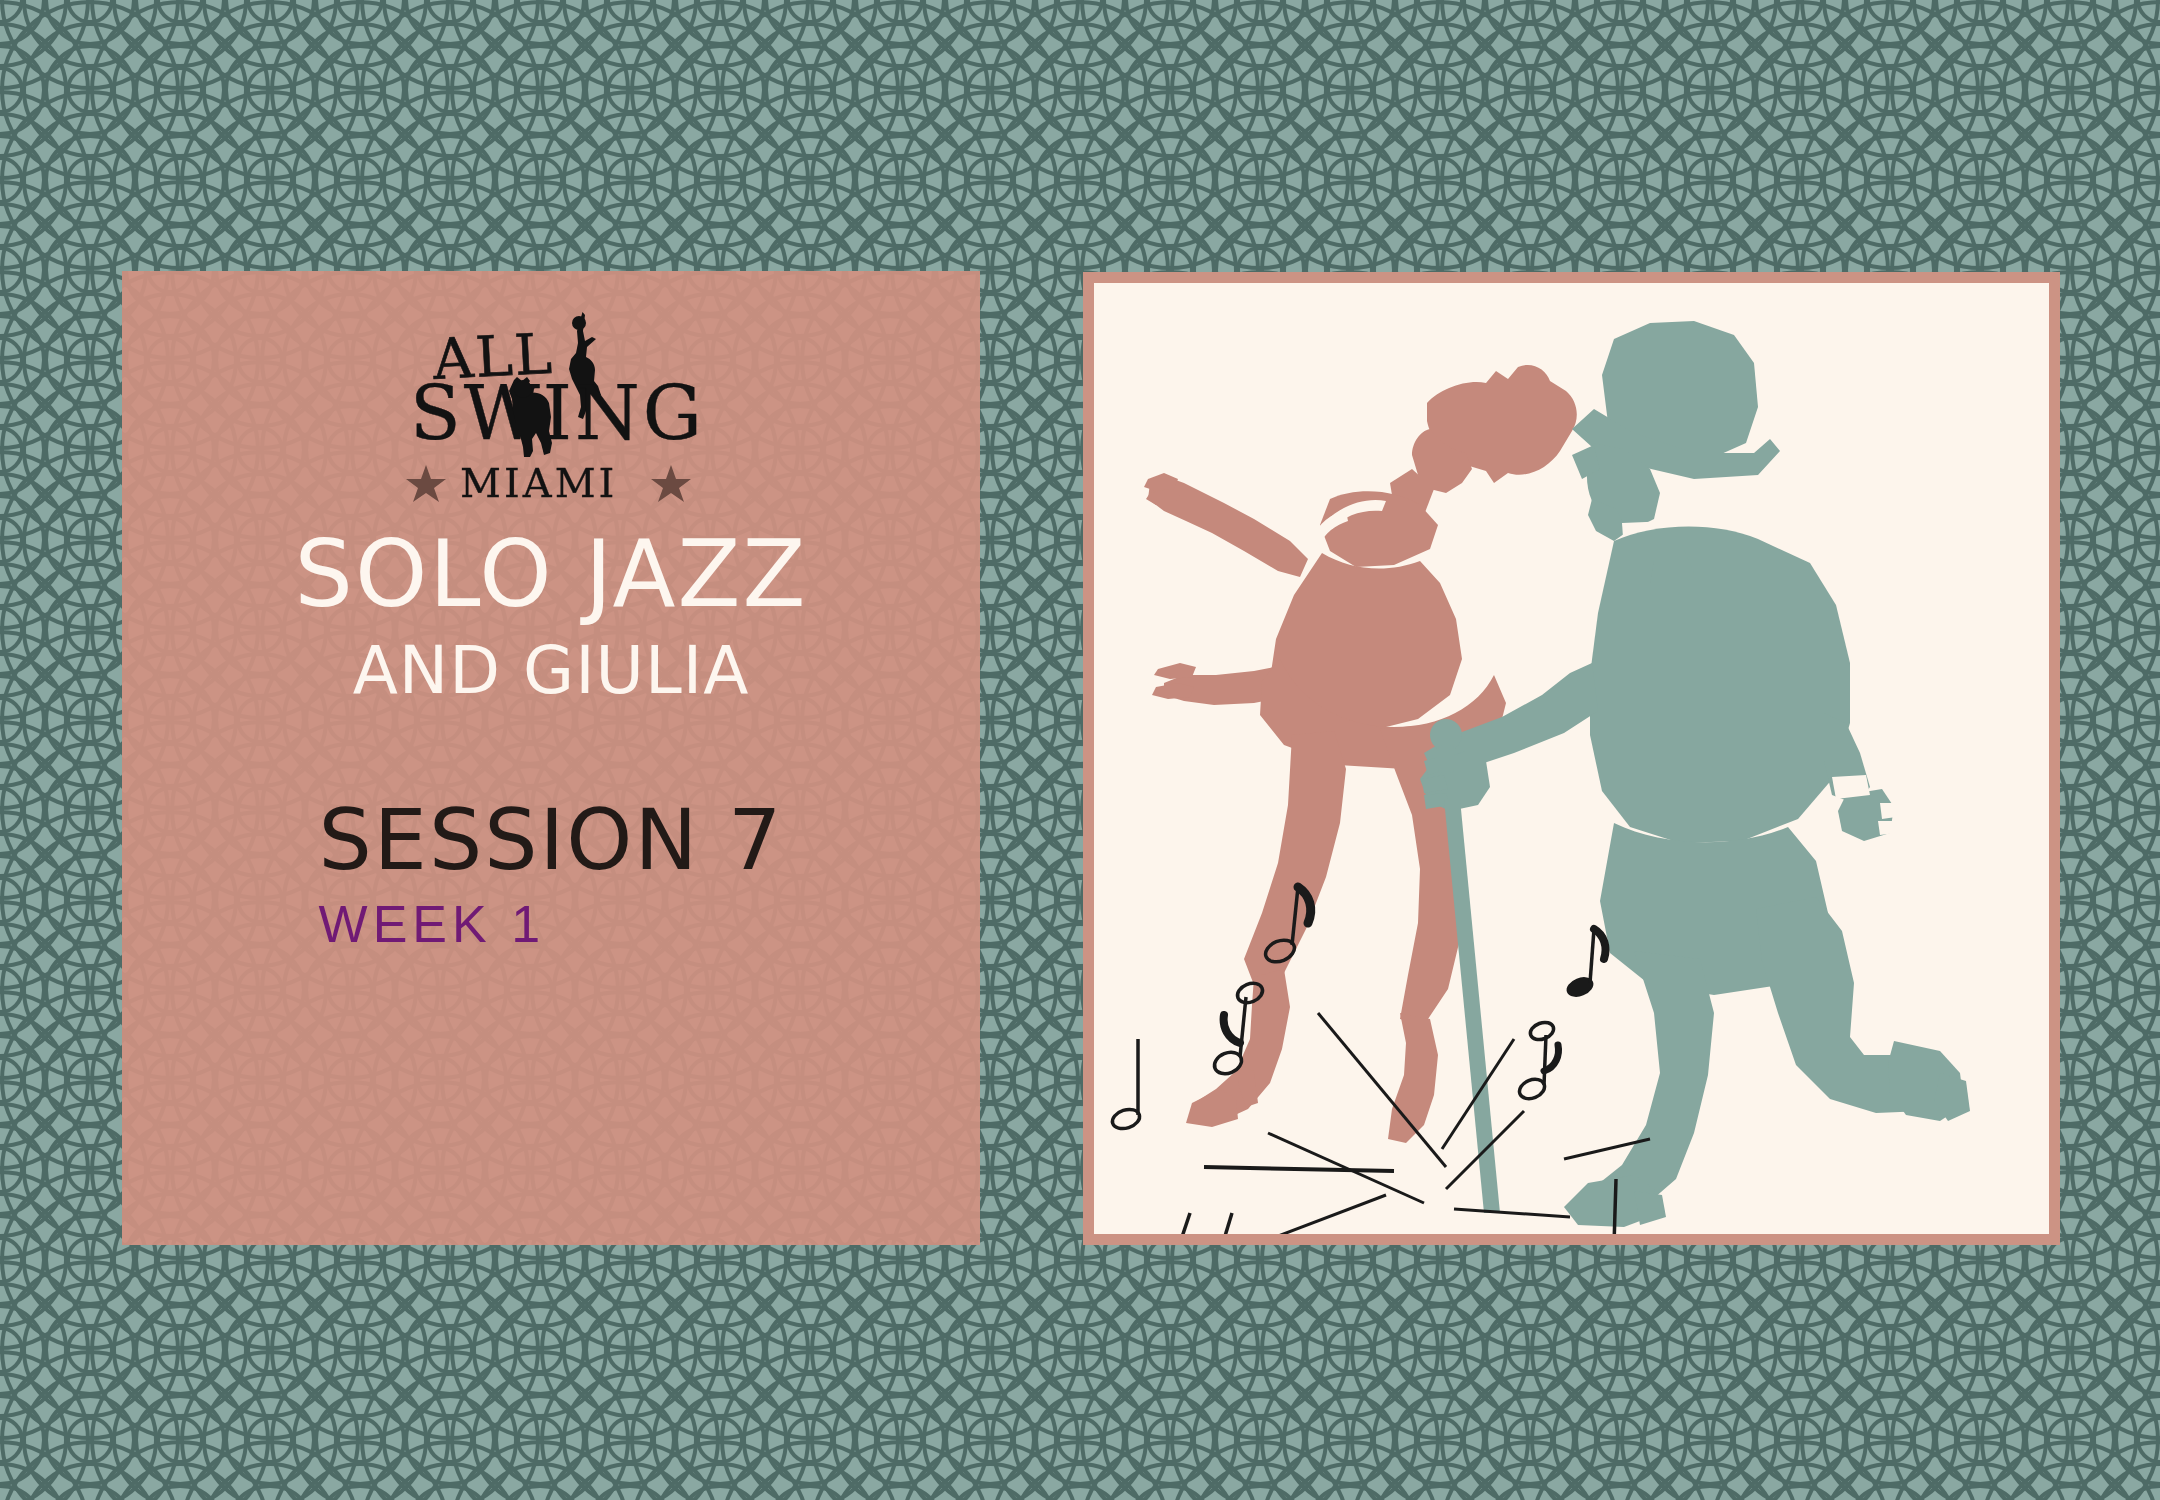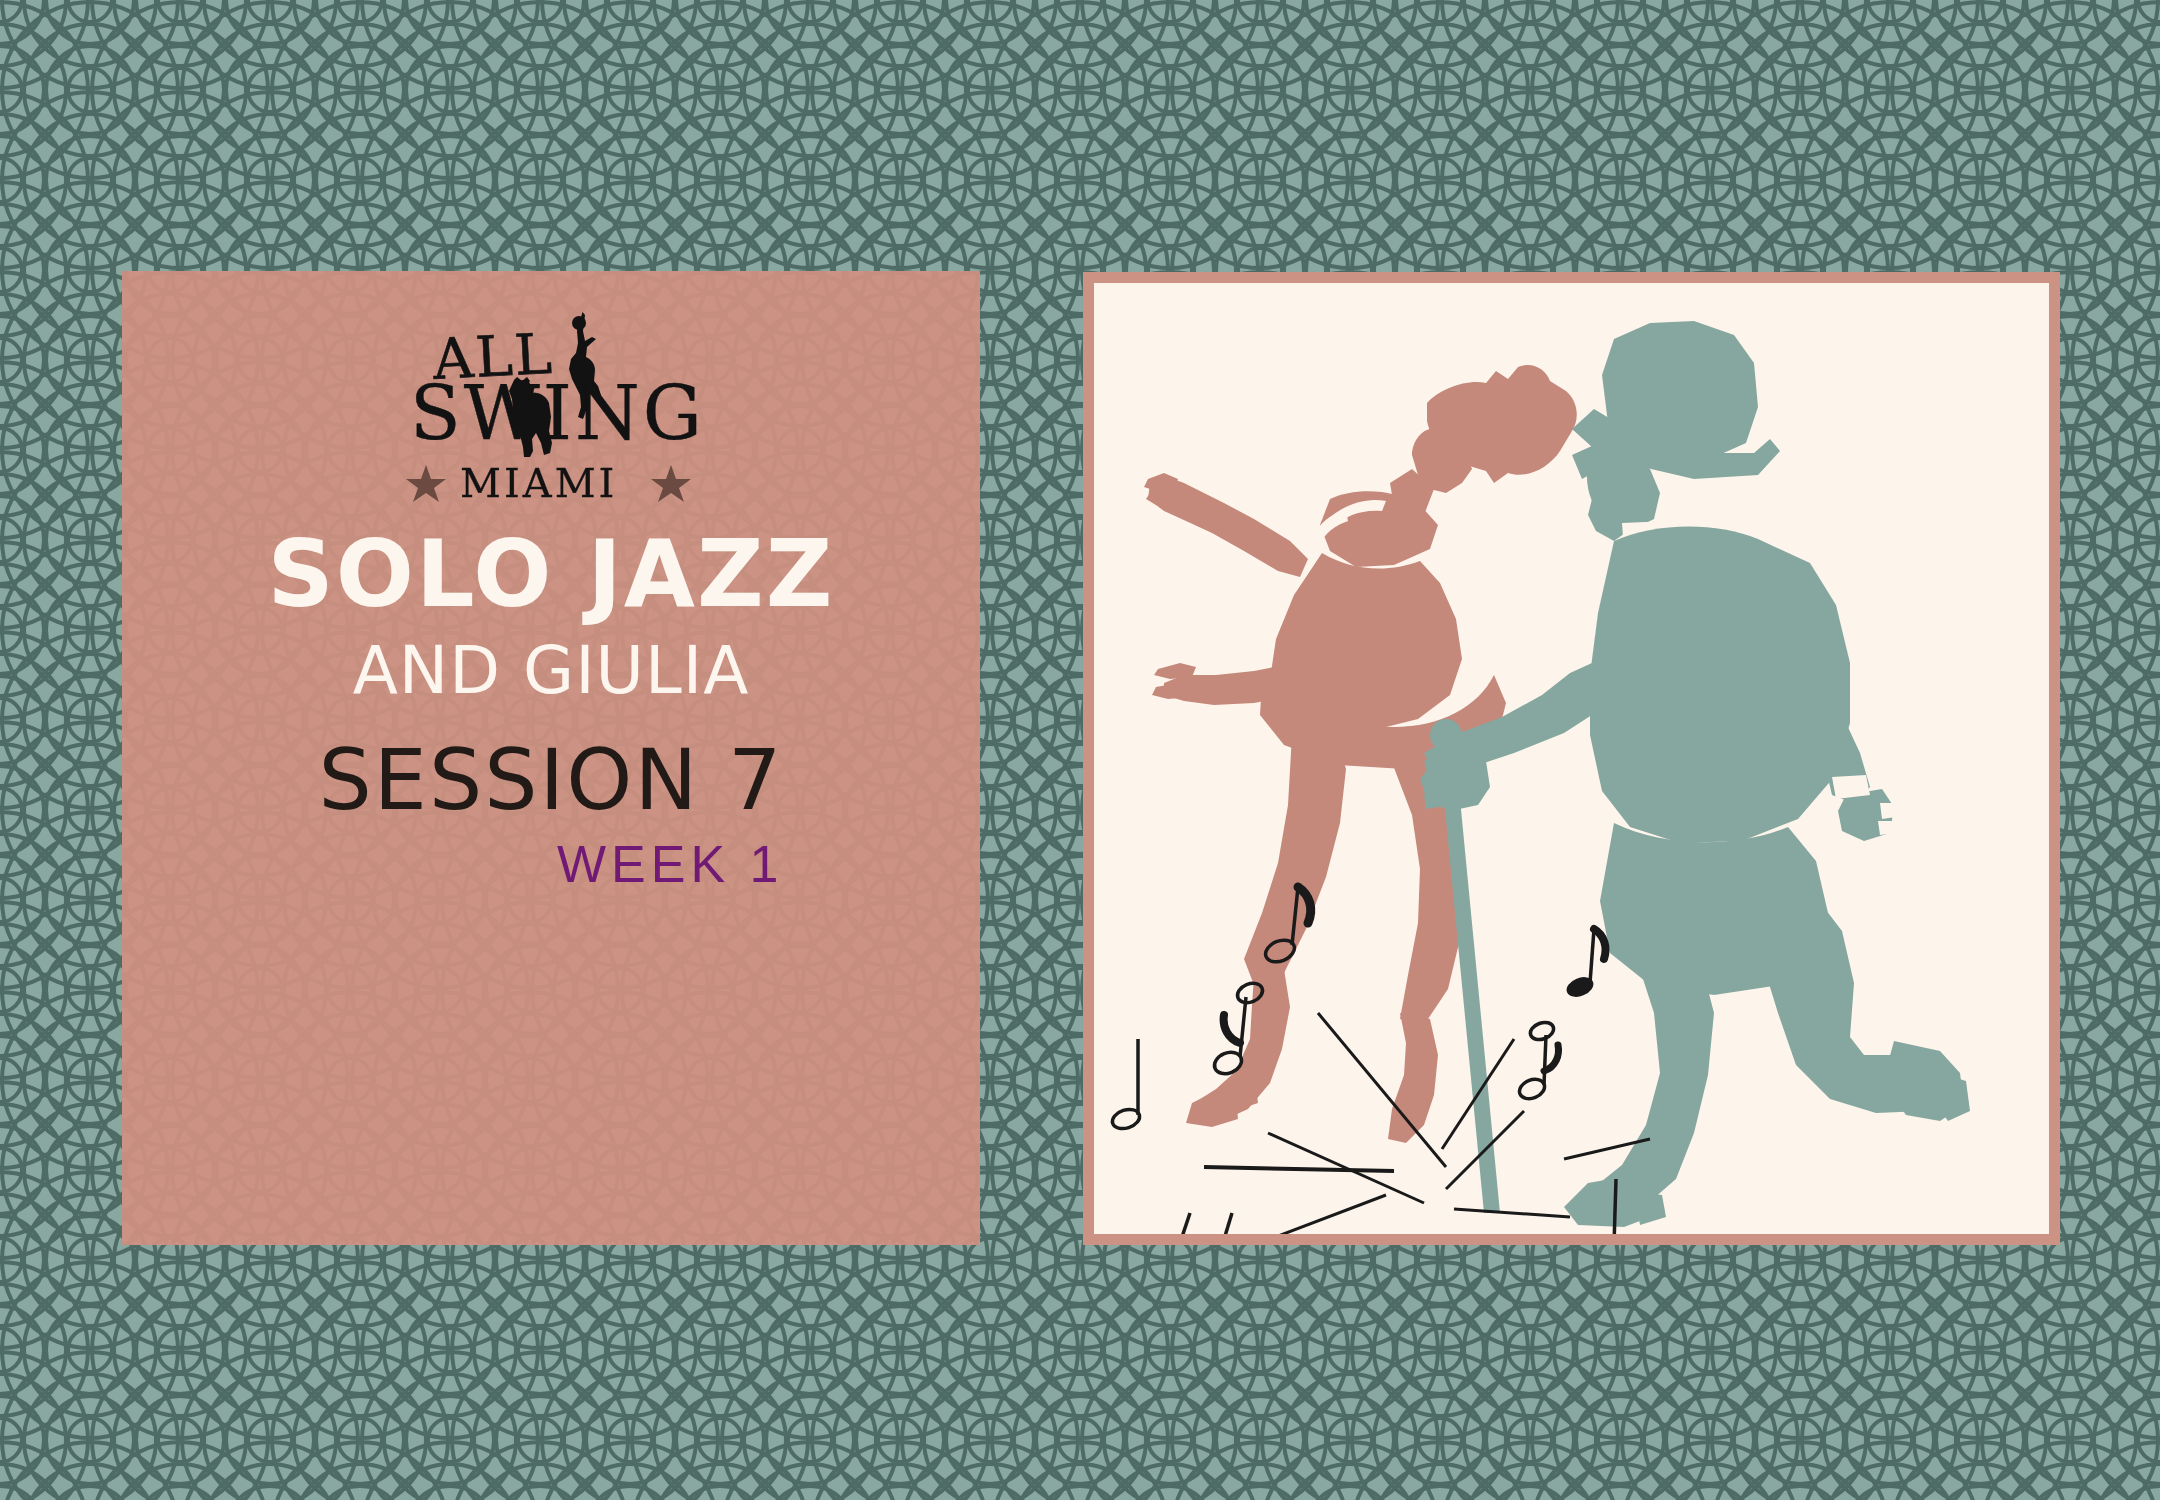--- a/index.html
+++ b/index.html
@@ -28,32 +28,32 @@
     display:flex;flex-direction:column;align-items:center;}
 
   
   #logo{position:relative;margin-top:36px;width:330px;height:200px;}
   #logo svg{display:block;}
 
   
   #headline{margin-top:22px;text-align:center;color:#fdf6ef;}
   #title-main{
     font-size:92px;line-height:1.0;letter-spacing:2px;
-    font-weight:700;
+    font-weight:400;
     font-family:"DejaVu Sans", sans-serif;
     color:#fdf6ef;
     white-space:nowrap;
   }
   .title-sub{
     font-size:66px;line-height:1.08;letter-spacing:1px;font-weight:400;
     font-family:"DejaVu Sans", sans-serif;color:#fdf6ef;white-space:nowrap;
   }
   #sub-wrap{margin-top:14px;}
 
-  #session-block{margin-top:32px;text-align:right;}
+  #session-block{margin-top:92px;text-align:left;}
   #session-line{
     font-size:84px;line-height:1.0;letter-spacing:2px;font-weight:400;
     font-family:"DejaVu Sans", sans-serif;color:#221a17;white-space:nowrap;
   }
   #week-line{
     margin-top:16px;
     font-size:52px;line-height:1.0;letter-spacing:5px;font-weight:300;
     font-family:Liberation Sans, sans-serif;color:#701a75;white-space:nowrap;
   }
 

